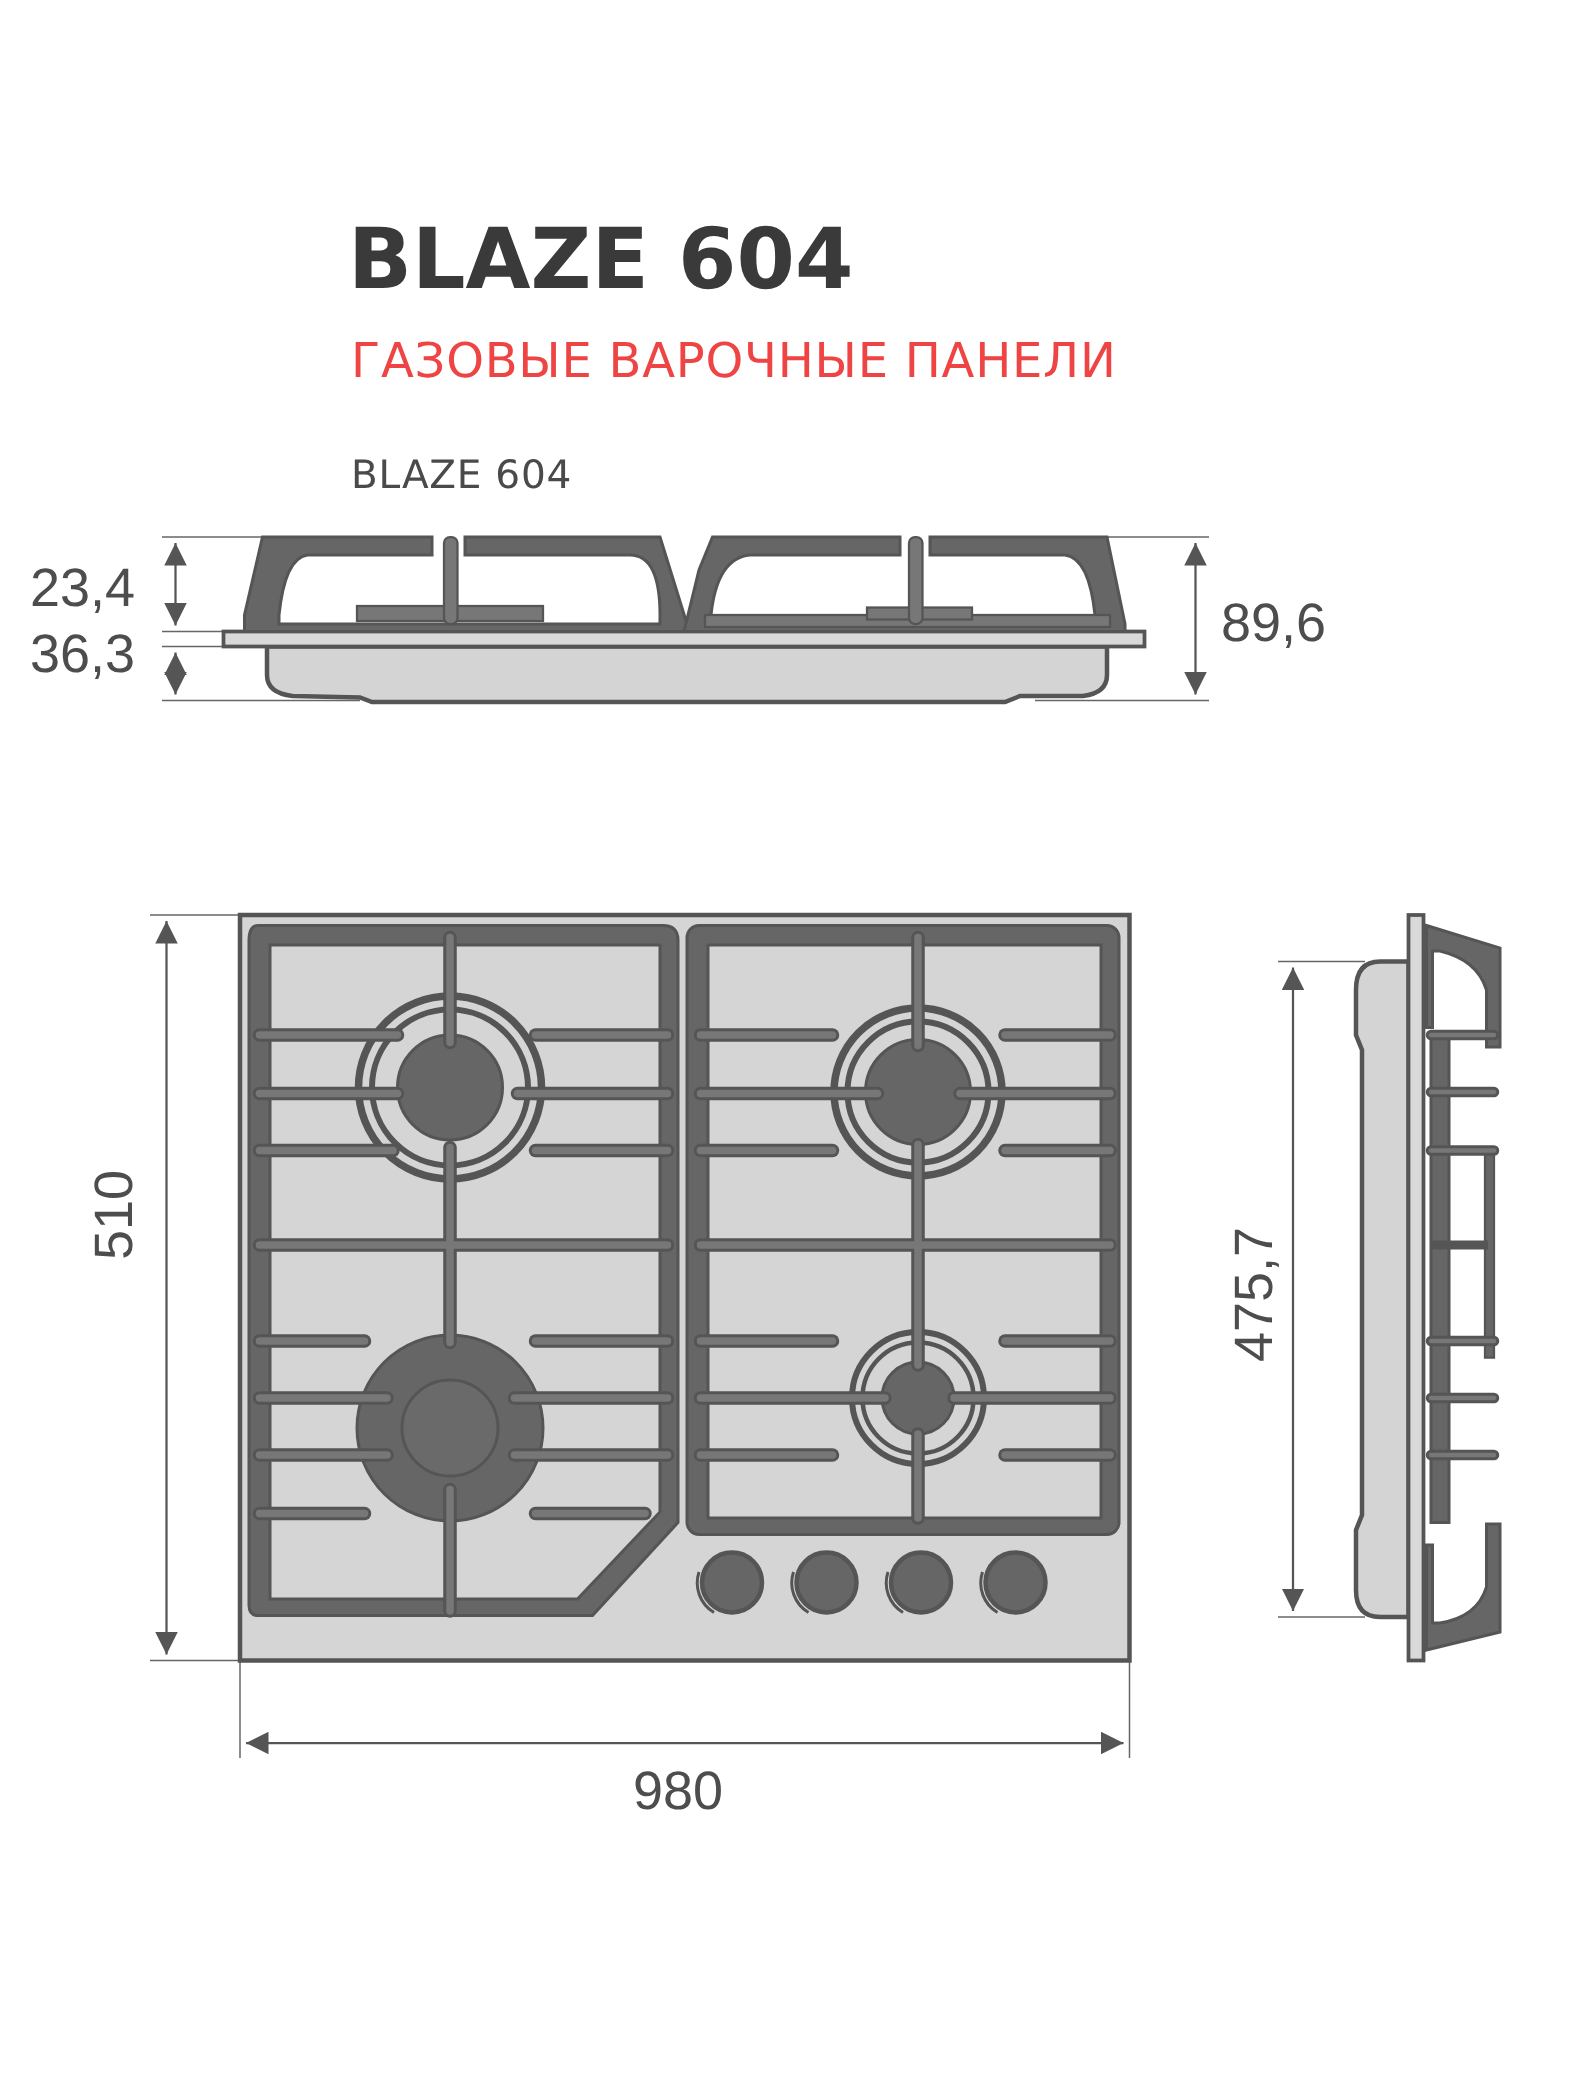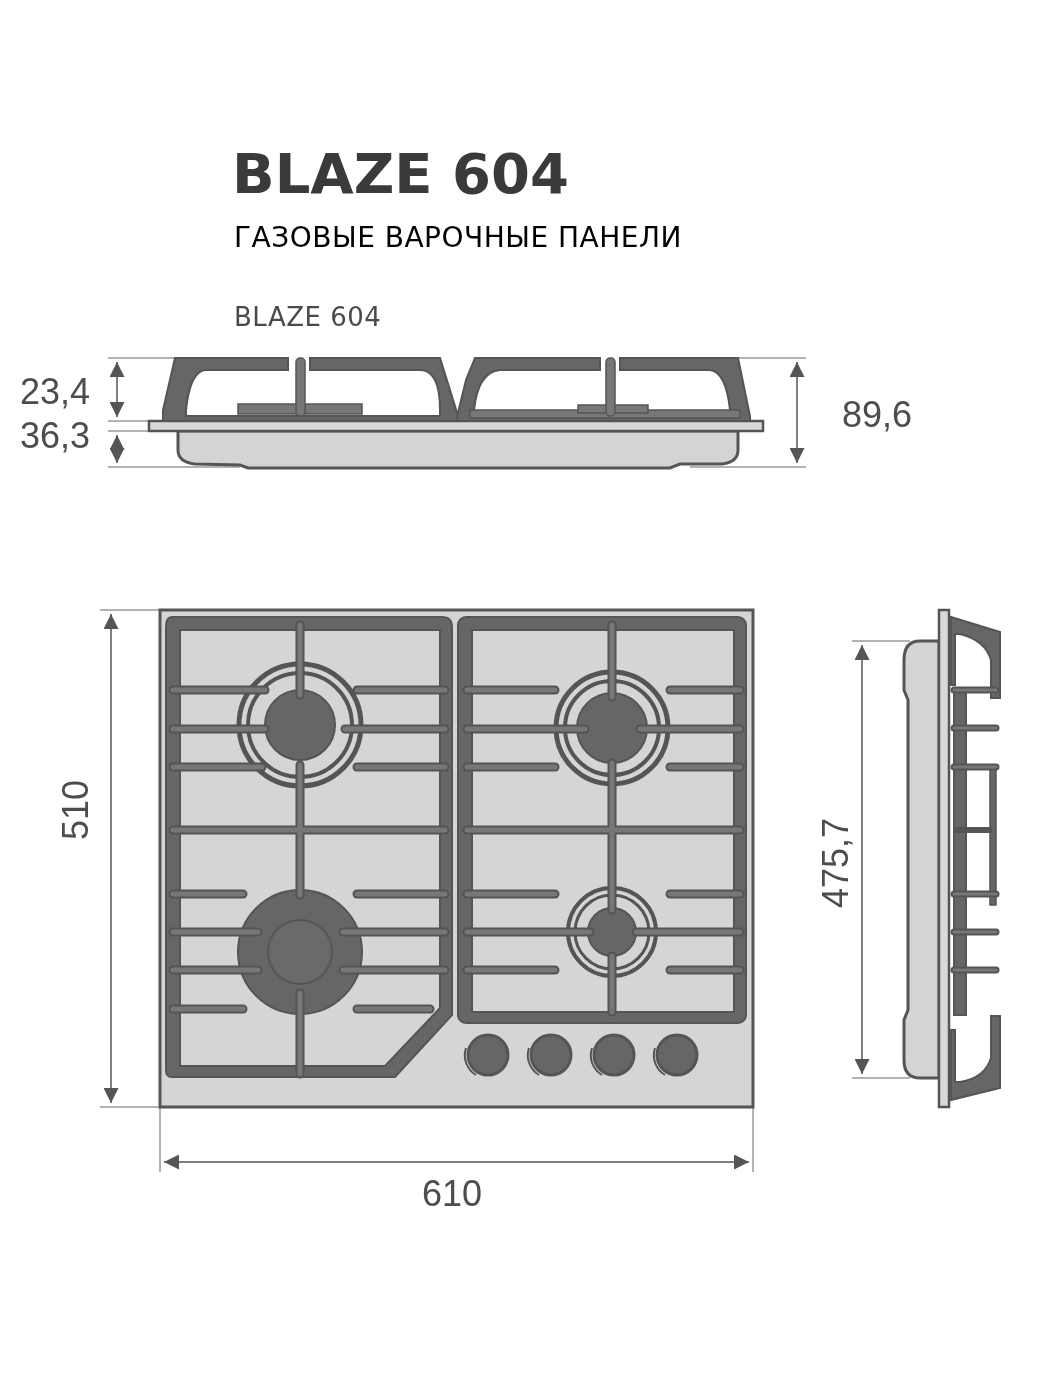--- a/index.html
+++ b/index.html
@@ -1,33 +1,33 @@
 <!DOCTYPE html>
 <html><head>
 <meta charset="utf-8">
 <style>
   html,body{margin:0;padding:0;background:#ffffff;}
   body{width:1050px;height:1400px;position:relative;overflow:hidden;font-family:"Liberation Sans","DejaVu Sans",sans-serif;}
   .title{position:absolute;left:232px;top:146px;font-family:"DejaVu Sans","Liberation Sans",sans-serif;font-weight:bold;font-size:56px;color:#3a3a3a;letter-spacing:0px;line-height:1;}
-  .subtitle{position:absolute;left:234px;top:224px;font-family:"DejaVu Sans","Liberation Sans",sans-serif;font-size:28px;color:#000000;line-height:1;letter-spacing:0.5px;}
+  .subtitle{position:absolute;left:234px;top:224px;font-family:"DejaVu Sans","Liberation Sans",sans-serif;font-size:32px;color:#ef4444;line-height:1;letter-spacing:0.5px;}
   .side-label{position:absolute;left:234px;top:304px;font-family:"DejaVu Sans","Liberation Sans",sans-serif;font-size:26px;color:#4a4a4a;line-height:1;letter-spacing:0.5px;}
   .dim{position:absolute;font-family:"Liberation Sans","DejaVu Sans",sans-serif;font-size:36px;color:#4d4d4d;line-height:1;}
   svg{position:absolute;left:0;top:0;}
 </style>
 </head>
 <body>
 
 <div class="title">BLAZE 604</div>
 <div class="subtitle">ГАЗОВЫЕ ВАРОЧНЫЕ ПАНЕЛИ</div>
 <div class="side-label">BLAZE 604</div>
 
 <div class="dim" style="left:20px;top:374px;">23,4</div>
 <div class="dim" style="left:20px;top:418px;">36,3</div>
-<div class="dim" style="left:842px;top:397px;">89,6</div>
-<div class="dim" style="left:422px;top:1176px;">610</div>
+<div class="dim" style="left:814px;top:397px;">89,6</div>
+<div class="dim" style="left:422px;top:1176px;">980</div>
 <div class="dim" style="left:58px;top:840px;transform:rotate(-90deg);transform-origin:left top;">510</div>
 <div class="dim" style="left:818px;top:908px;transform:rotate(-90deg);transform-origin:left top;">475,7</div>
 
 <svg width="1050" height="1400" viewBox="0 0 1050 1400">
   <defs>
     <marker id="arr" viewBox="0 0 10 10" refX="10" refY="5" markerWidth="10" markerHeight="10" orient="auto-start-reverse">
       <path d="M0,0 L10,5 L0,10 z" fill="#555"></path>
     </marker>
   </defs>
 

